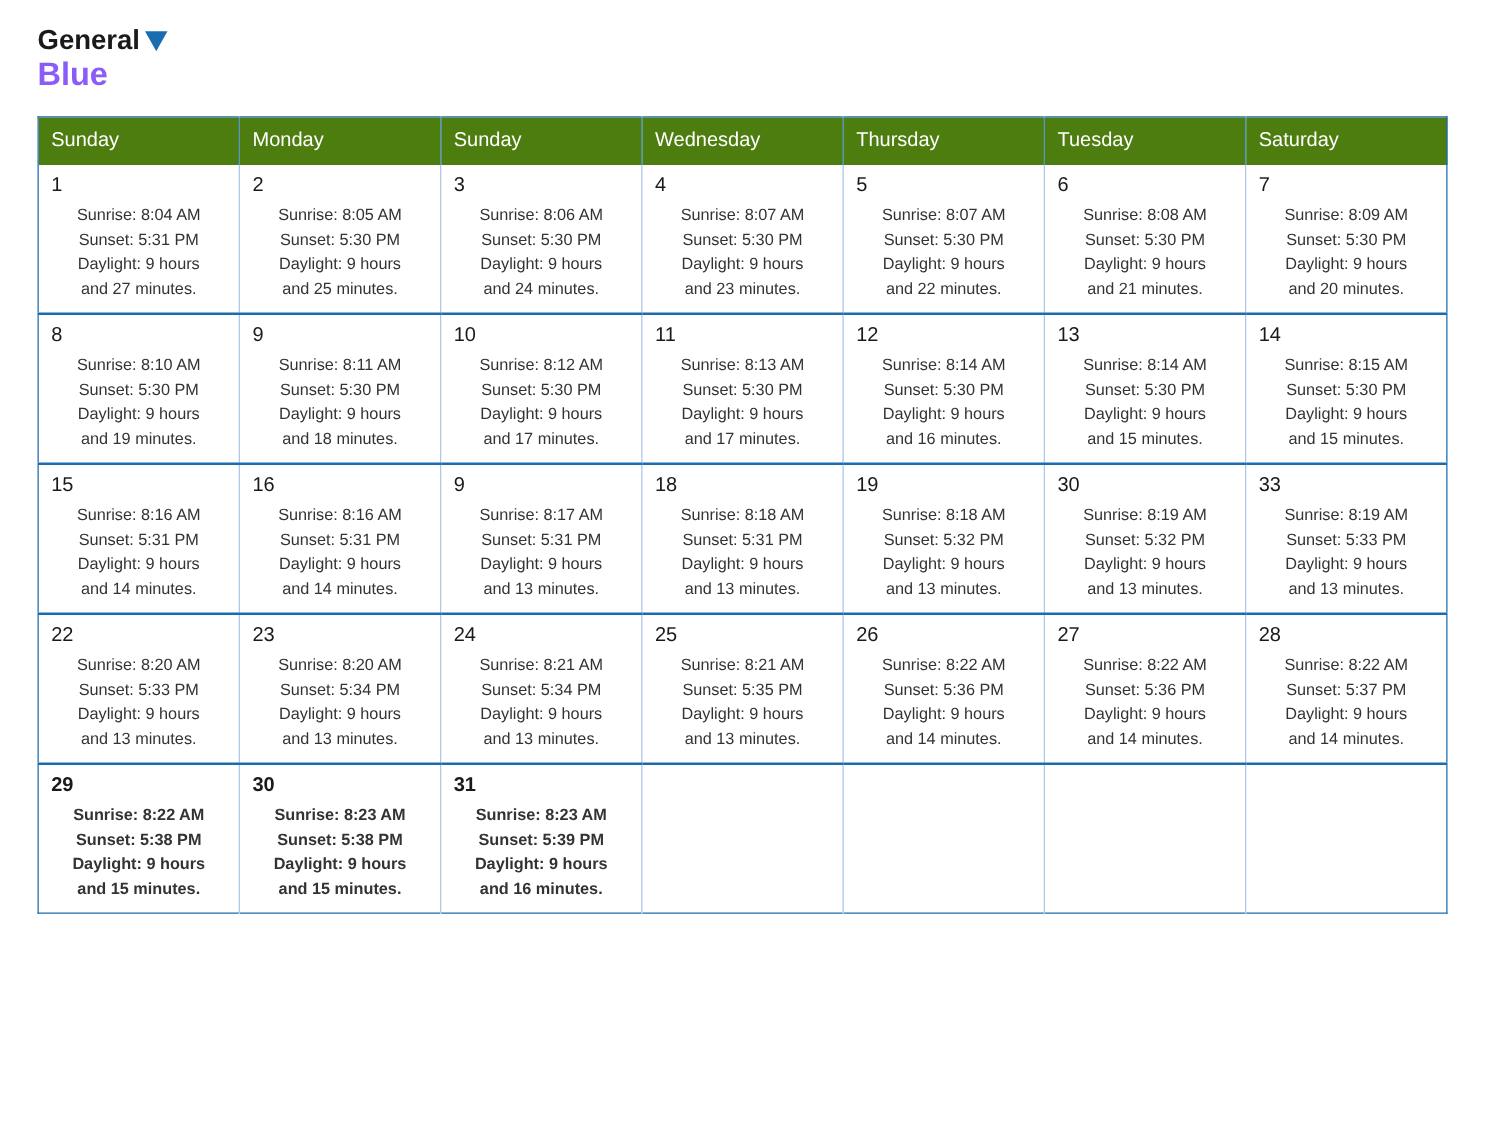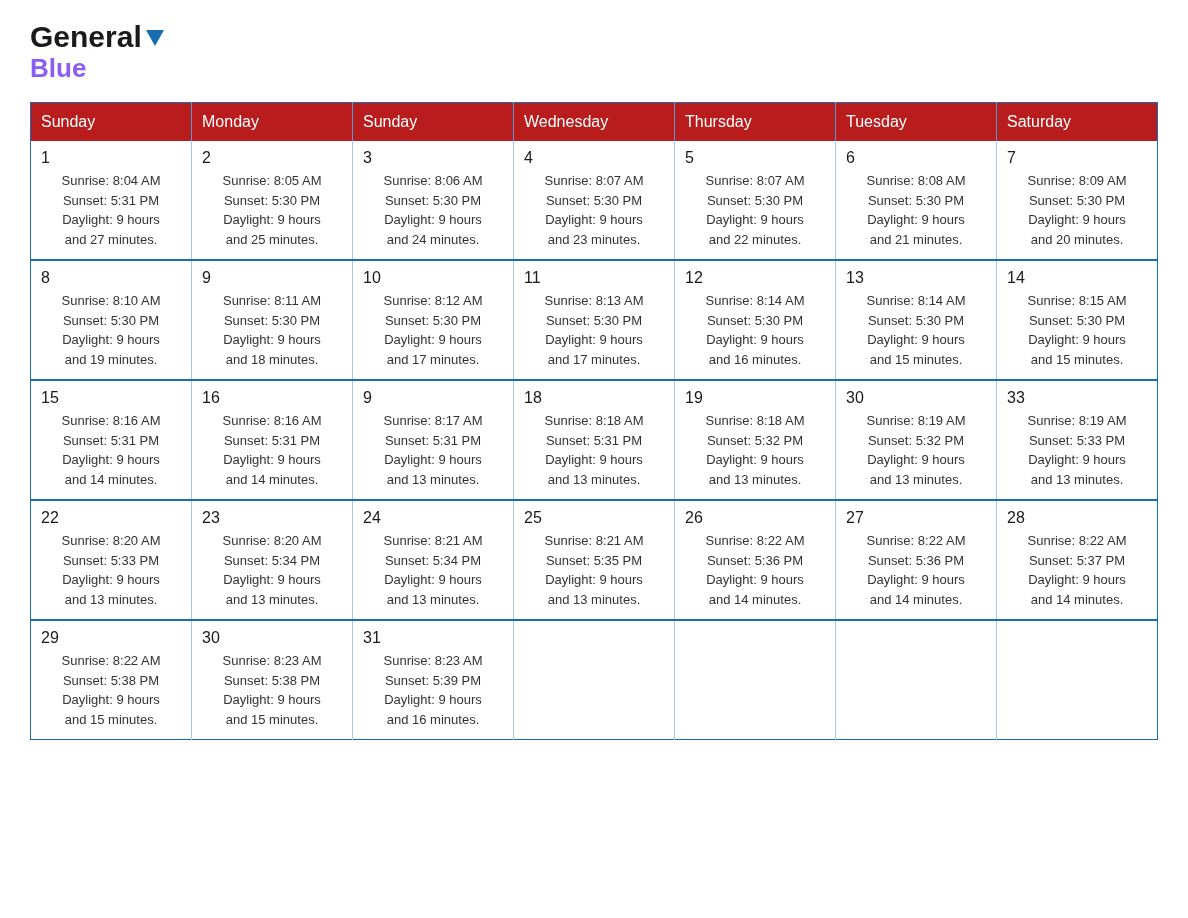--- a/index.html
+++ b/index.html
@@ -15,21 +15,21 @@
       justify-content: space-between;
       align-items: flex-start;
       margin-bottom: 18px;
     }
     .logo {
       display: flex;
       flex-direction: column;
       align-items: flex-start;
     }
     .logo-general {
-      font-size: 30px;
+      font-size: 22px;
       font-weight: bold;
       color: #1a1a1a;
       line-height: 1.1;
     }
     .logo-blue {
       font-size: 26px;
       font-weight: bold;
       color: #8b5cf6;
       display: flex;
       align-items: center;
@@ -47,21 +47,21 @@
       font-size: 20px;
       color: #444;
       margin-top: 4px;
     }
     .calendar {
       width: 100%;
       border-collapse: collapse;
       border: 1px solid #1a6cb0;
     }
     .calendar thead th {
-      background-color: #b91c1c;
+      background-color: #4d7c0f;
       color: #fff;
       padding: 10px 10px;
       text-align: left;
       font-size: 16px;
       font-weight: normal;
       border-right: 1px solid #5599cc;
     }
     .calendar thead th:last-child {
       border-right: none;
     }
@@ -73,20 +73,21 @@
       font-size: 13px;
       color: #222;
       width: 14.28%;
       min-height: 100px;
     }
     .calendar tbody td:last-child {
       border-right: none;
     }
     .calendar tbody tr:last-child td {
       border-bottom: none;
+      font-weight: bold;
     }
     .day-number {
       font-size: 16px;
       color: #1a1a1a;
       margin-bottom: 4px;
       display: block;
     }
     .day-info {
       font-size: 13px;
       color: #333;

